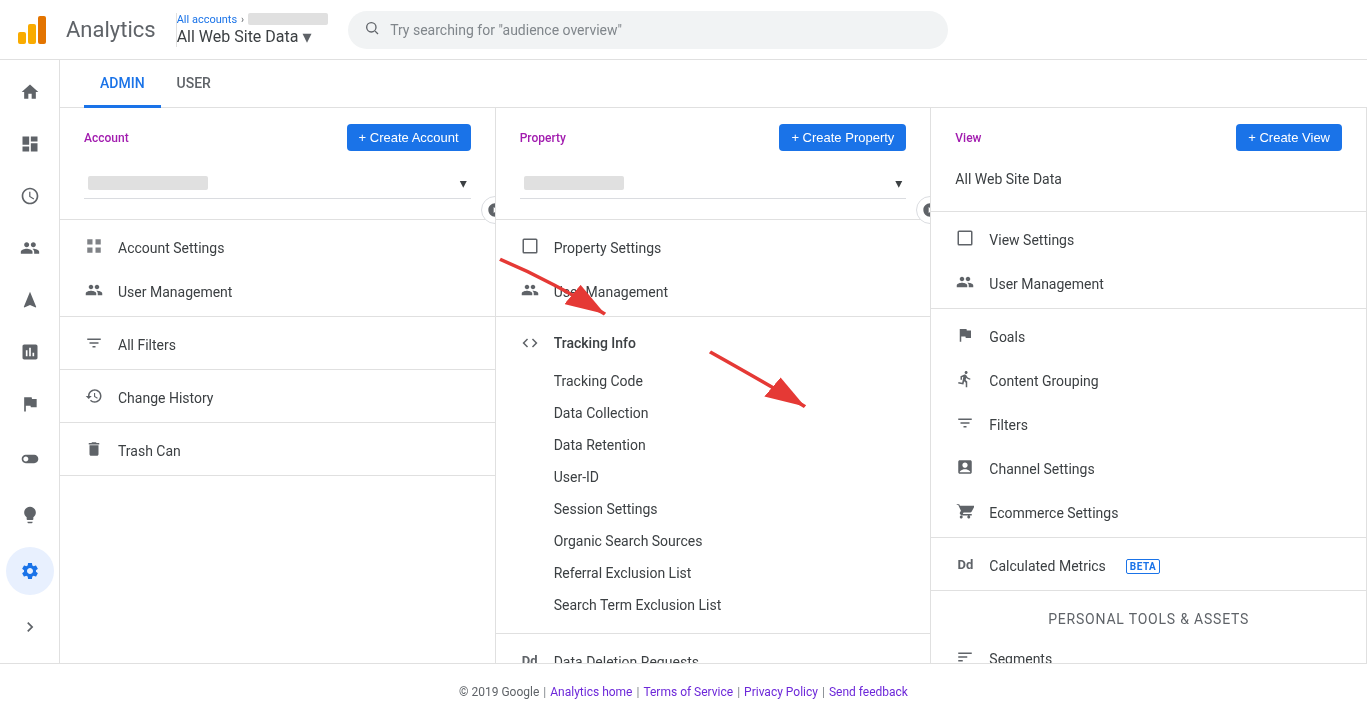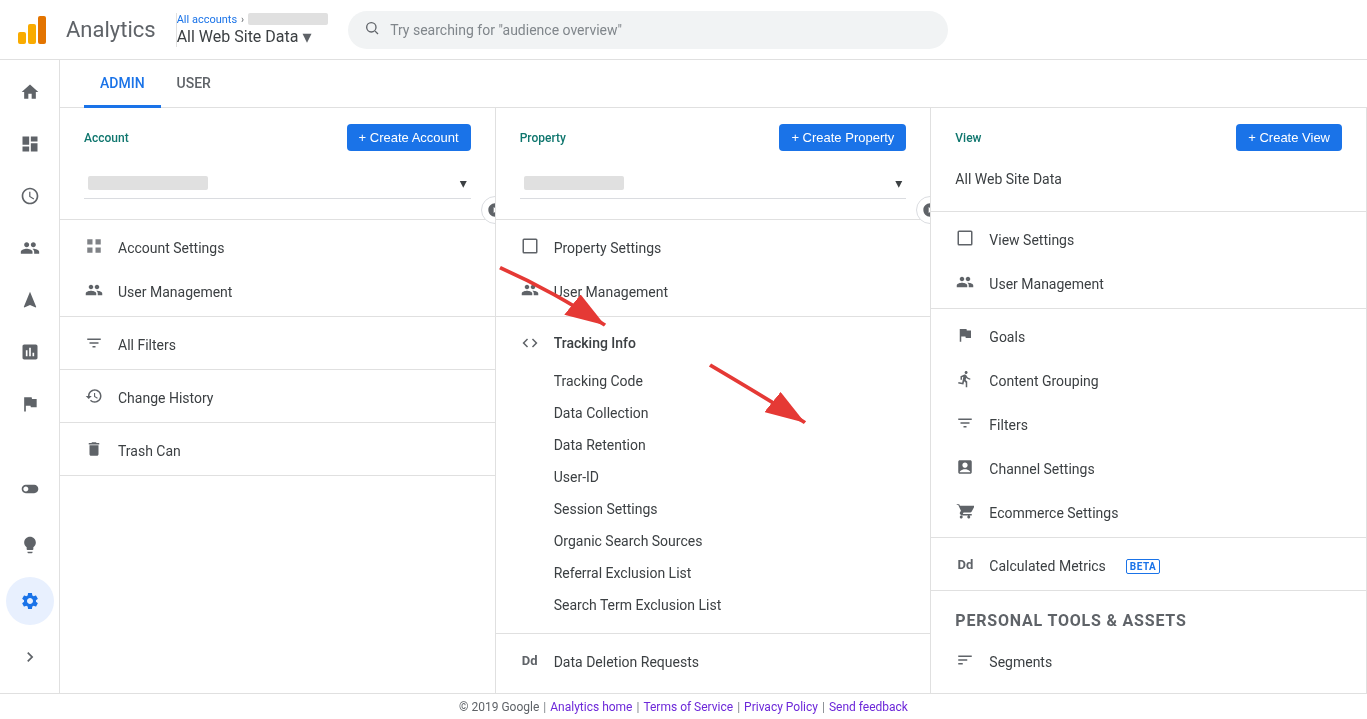--- a/index.html
+++ b/index.html
@@ -176,21 +176,21 @@
 
     .column-header {
       display: flex;
       align-items: center;
       justify-content: space-between;
       padding: 16px 24px 12px;
       background: #fff;
     }
     .column-header-label {
       font-size: 12px;
-      color: #0f766e;
+      color: #a21caf;
       font-weight: 500;
     }
     .create-btn {
       display: flex;
       align-items: center;
       gap: 6px;
       background: #1a73e8;
       color: #fff;
       border: none;
       border-radius: 4px;
@@ -289,42 +289,43 @@
       font-size: 16px;
       position: absolute;
       right: -14px;
       top: 100px;
       z-index: 5;
     }
 
     
     .personal-tools-label {
       padding: 16px 24px 8px;
-      font-size: 16px;
-      font-weight: 700;
+      font-size: 14px;
+      font-weight: 400;
       color: #5f6368;
       letter-spacing: 0.8px;
       text-transform: uppercase;
+      text-align: center;
     }
 
     
     .beta-badge {
       font-size: 10px;
       font-weight: 700;
       color: #1a73e8;
       border: 1px solid #1a73e8;
       border-radius: 2px;
       padding: 1px 3px;
       margin-left: 6px;
       letter-spacing: 0.5px;
     }
 
     
     .footer {
-      height: 26px;
+      height: 56px;
       border-top: 1px solid #e0e0e0;
       display: flex;
       align-items: center;
       justify-content: center;
       font-size: 12px;
       color: #5f6368;
       gap: 4px;
       flex-shrink: 0;
       background: #fff;
     }

